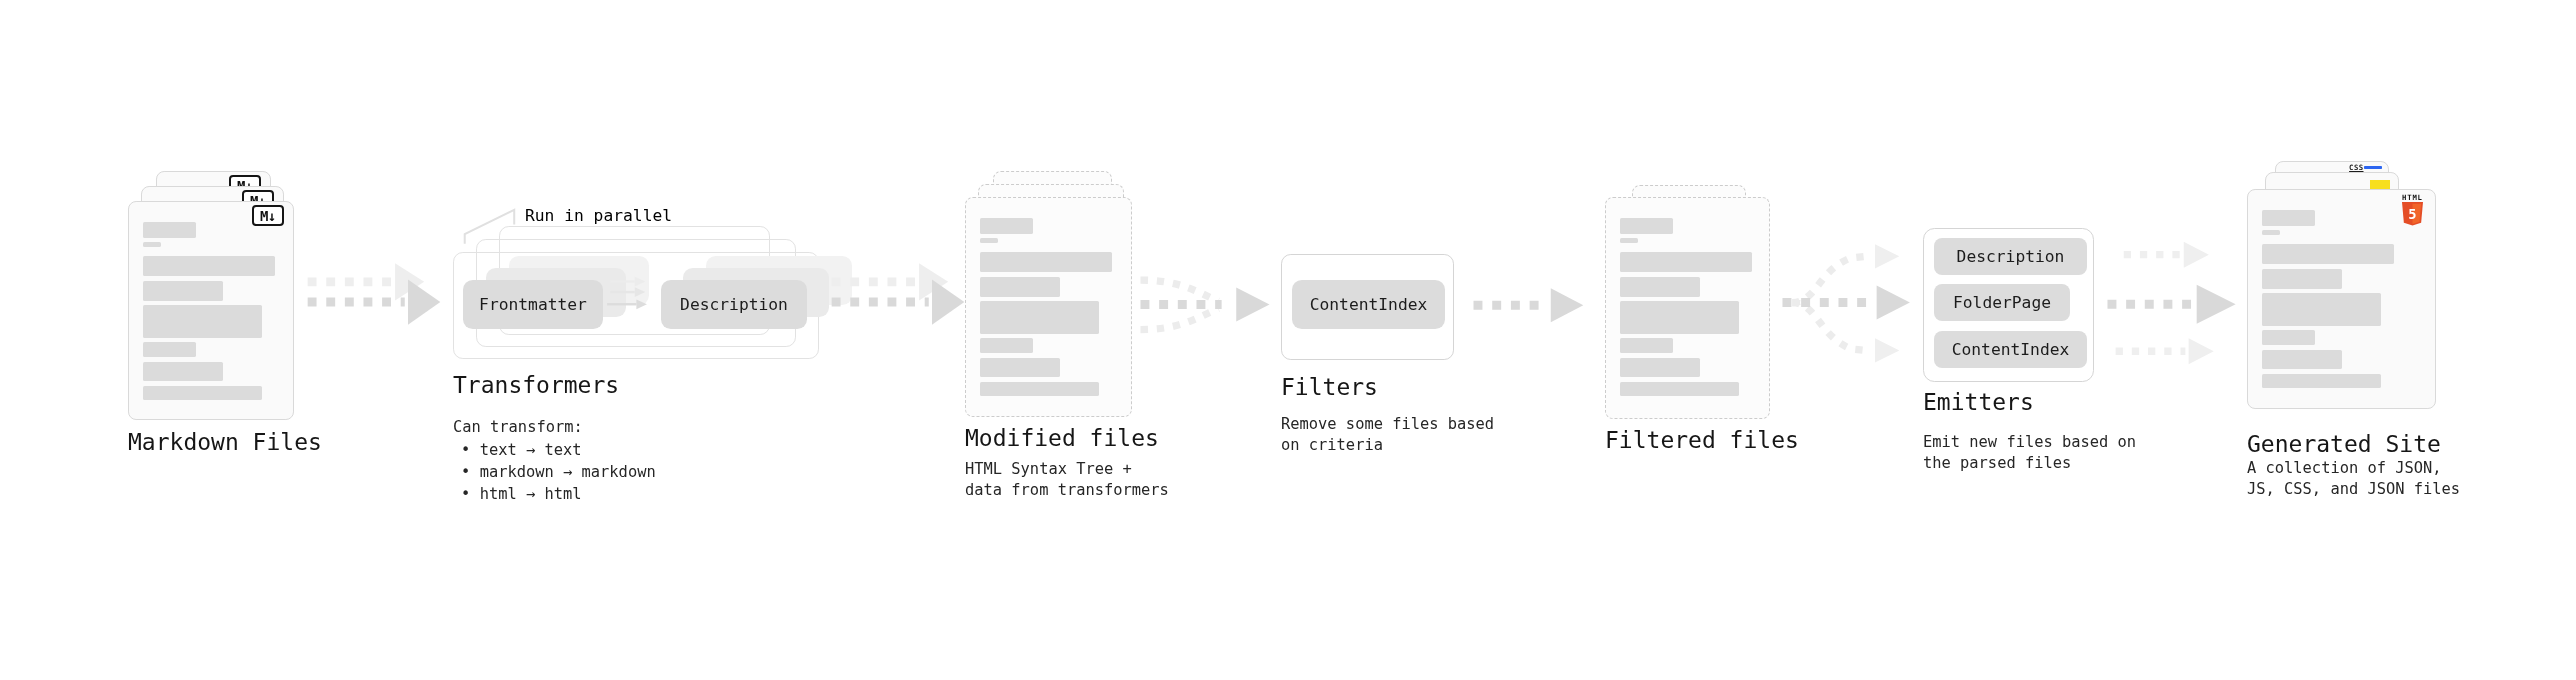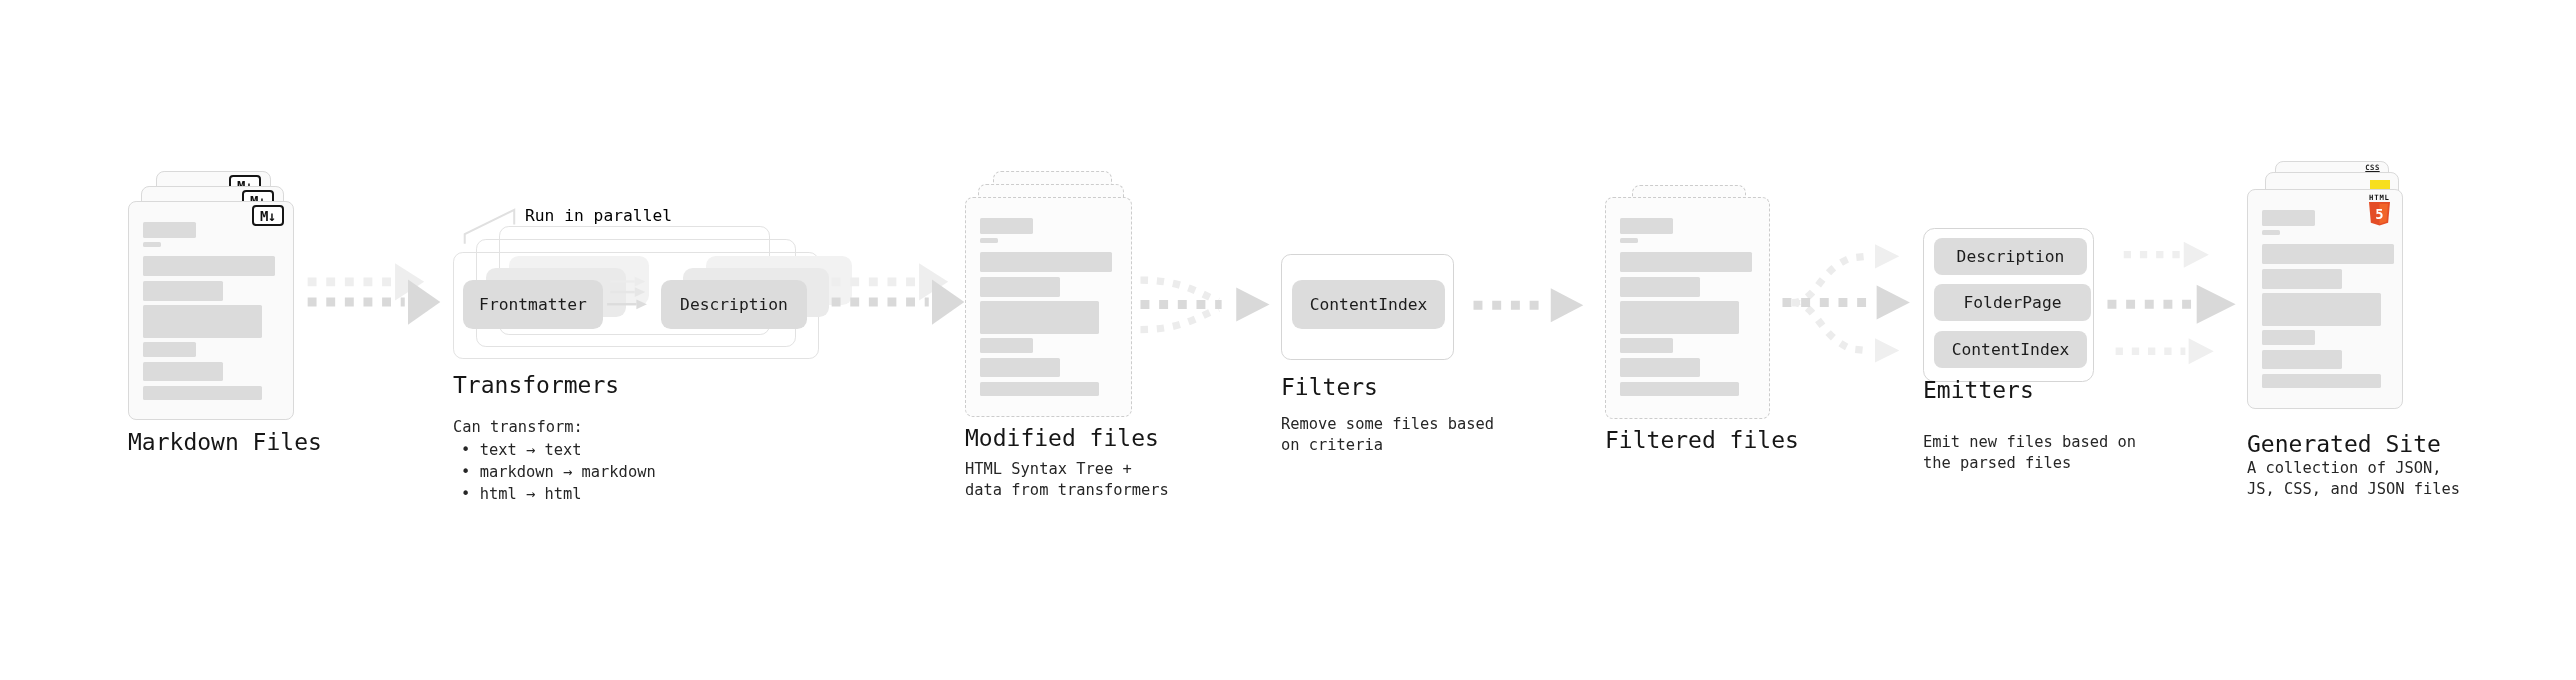--- a/index.html
+++ b/index.html
@@ -42,21 +42,21 @@
   .ghost1 { background:#eaeaea; }
   .ghost2 { background:#f2f2f2; }
 
   
   .obox { position:absolute; border:1.6px solid #e2e2e2; border-radius:9.8px; background:transparent; }
   .obox.strong { border-color:#d5d5d5; background:#ffffff; }
 
   .bullets { position:absolute; font-size:15.4px; line-height:22px; color:#262626; padding-left:8.1px; white-space:nowrap; }
 
   
-  .css-badge { position:absolute; top:1.6px; right:6.5px; display:flex; flex-direction:column; align-items:center;text-decoration:underline; }
+  .css-badge { position:absolute; top:1.6px; right:6.5px; display:flex; flex-direction:row; align-items:center;text-decoration:underline; }
   .css-badge .css-txt { font-size:7.3px; line-height:7.3px; font-weight:800; color:#222; letter-spacing:0.4px; }
   .css-badge .css-bar { width:18px; height:3.3px; background:#2d66f0; margin-top:0.8px; border-radius:0.8px; }
   .js-badge { position:absolute; top:6.5px; right:8.1px; width:19.5px; height:9.8px; background:#f7df1e; }
   .html5-logo { position:absolute; top:4.1px; right:8.1px; width:29px; display:flex; flex-direction:column; align-items:center; }
   .html5-logo .html-txt { font-size:7.3px; line-height:8.1px; font-weight:800; color:#111; letter-spacing:0.8px; }
 </style>
 </head>
 <body>
 
 <div class="canvas">
@@ -200,23 +200,23 @@
     <polygon points="122,10 122,40 152,25" fill="#efefef"></polygon>
     <path d="M 20 82 C 50 82, 52 122, 92 139 L 112 141" fill="none" stroke="#ececec" stroke-width="9" stroke-dasharray="9 11"></path>
     <polygon points="122,126 122,156 152,141" fill="#efefef"></polygon>
     <line x1="8" y1="82" x2="118" y2="82" stroke="#d9d9d9" stroke-width="11" stroke-dasharray="11 12"></line>
     <polygon points="124,61 124,103 165,82" fill="#d9d9d9"></polygon>
   </svg>
 
   <div>
     <div class="obox strong" style="left:1923px; top:228px; width:171px; height:154px; border-radius:11.4px;"></div>
     <div class="pill" style="left:1934px; top:238px; width:153px; height:37px; border-radius:8.1px;">Description</div>
-    <div class="pill" style="left:1934px; top:284px; width:157px; height:37px; border-radius:8.1px;">FolderPage</div>
+    <div class="pill" style="left:1934px; top:284px; width:136px; height:37px; border-radius:8.1px;">FolderPage</div>
     <div class="pill" style="left:1934px; top:331px; width:153px; height:37px; border-radius:8.1px;">ContentIndex</div>
-    <div class="title" style="left:1923px; top:376px;text-align:right;">Emitters</div>
+    <div class="title" style="left:1923px; top:388px;text-align:right;">Emitters</div>
     <div class="body-text" style="left:1923px; top:432px;">
       <div>Emit new files based on</div>
       <div>the parsed files</div>
     </div>
   </div>
 
   <svg class="abs" style="left:2101px; top:236px;" width="146" height="138" viewBox="0 0 180 170">
     <line x1="28" y1="23" x2="98" y2="23" stroke="#efefef" stroke-width="9" stroke-dasharray="9 11"></line>
     <polygon points="102,7 102,39 133,23" fill="#efefef"></polygon>
     <line x1="8" y1="84" x2="112" y2="84" stroke="#d9d9d9" stroke-width="11" stroke-dasharray="11 12"></line>
@@ -228,21 +228,21 @@
   <div>
     <div class="card" style="left:2275px; top:161px; width:114px; height:73px;">
       <div class="css-badge">
         <div class="css-txt">CSS</div>
         <div class="css-bar"></div>
       </div>
     </div>
     <div class="card" style="left:2265px; top:172px; width:134px; height:73px;">
       <div class="js-badge"></div>
     </div>
-    <div class="card" style="left:2247px; top:189px; width:156px; height:220px;">
+    <div class="card" style="left:2247px; top:189px; width:189px; height:220px;">
       <div class="html5-logo">
         <div class="html-txt">HTML</div>
         <svg width="21" height="23.6" viewBox="0 0 26 29">
           <path d="M0 0 H26 L23.7 25.6 L13 29 L2.3 25.6 Z" fill="#e44d26"></path>
           <path d="M13 2.2 V27 L21.7 24.2 L23.6 2.2 Z" fill="#f16529"></path>
           <text x="13" y="21" text-anchor="middle" font-size="17" font-weight="700" fill="#ffffff" font-family="DejaVu Sans Mono, monospace">5</text>
         </svg>
       </div>
       <div class="doc-skeleton">
           <div class="bar" style="width: 53px; height: 15.4px; margin-top: 20.3px;"></div>

